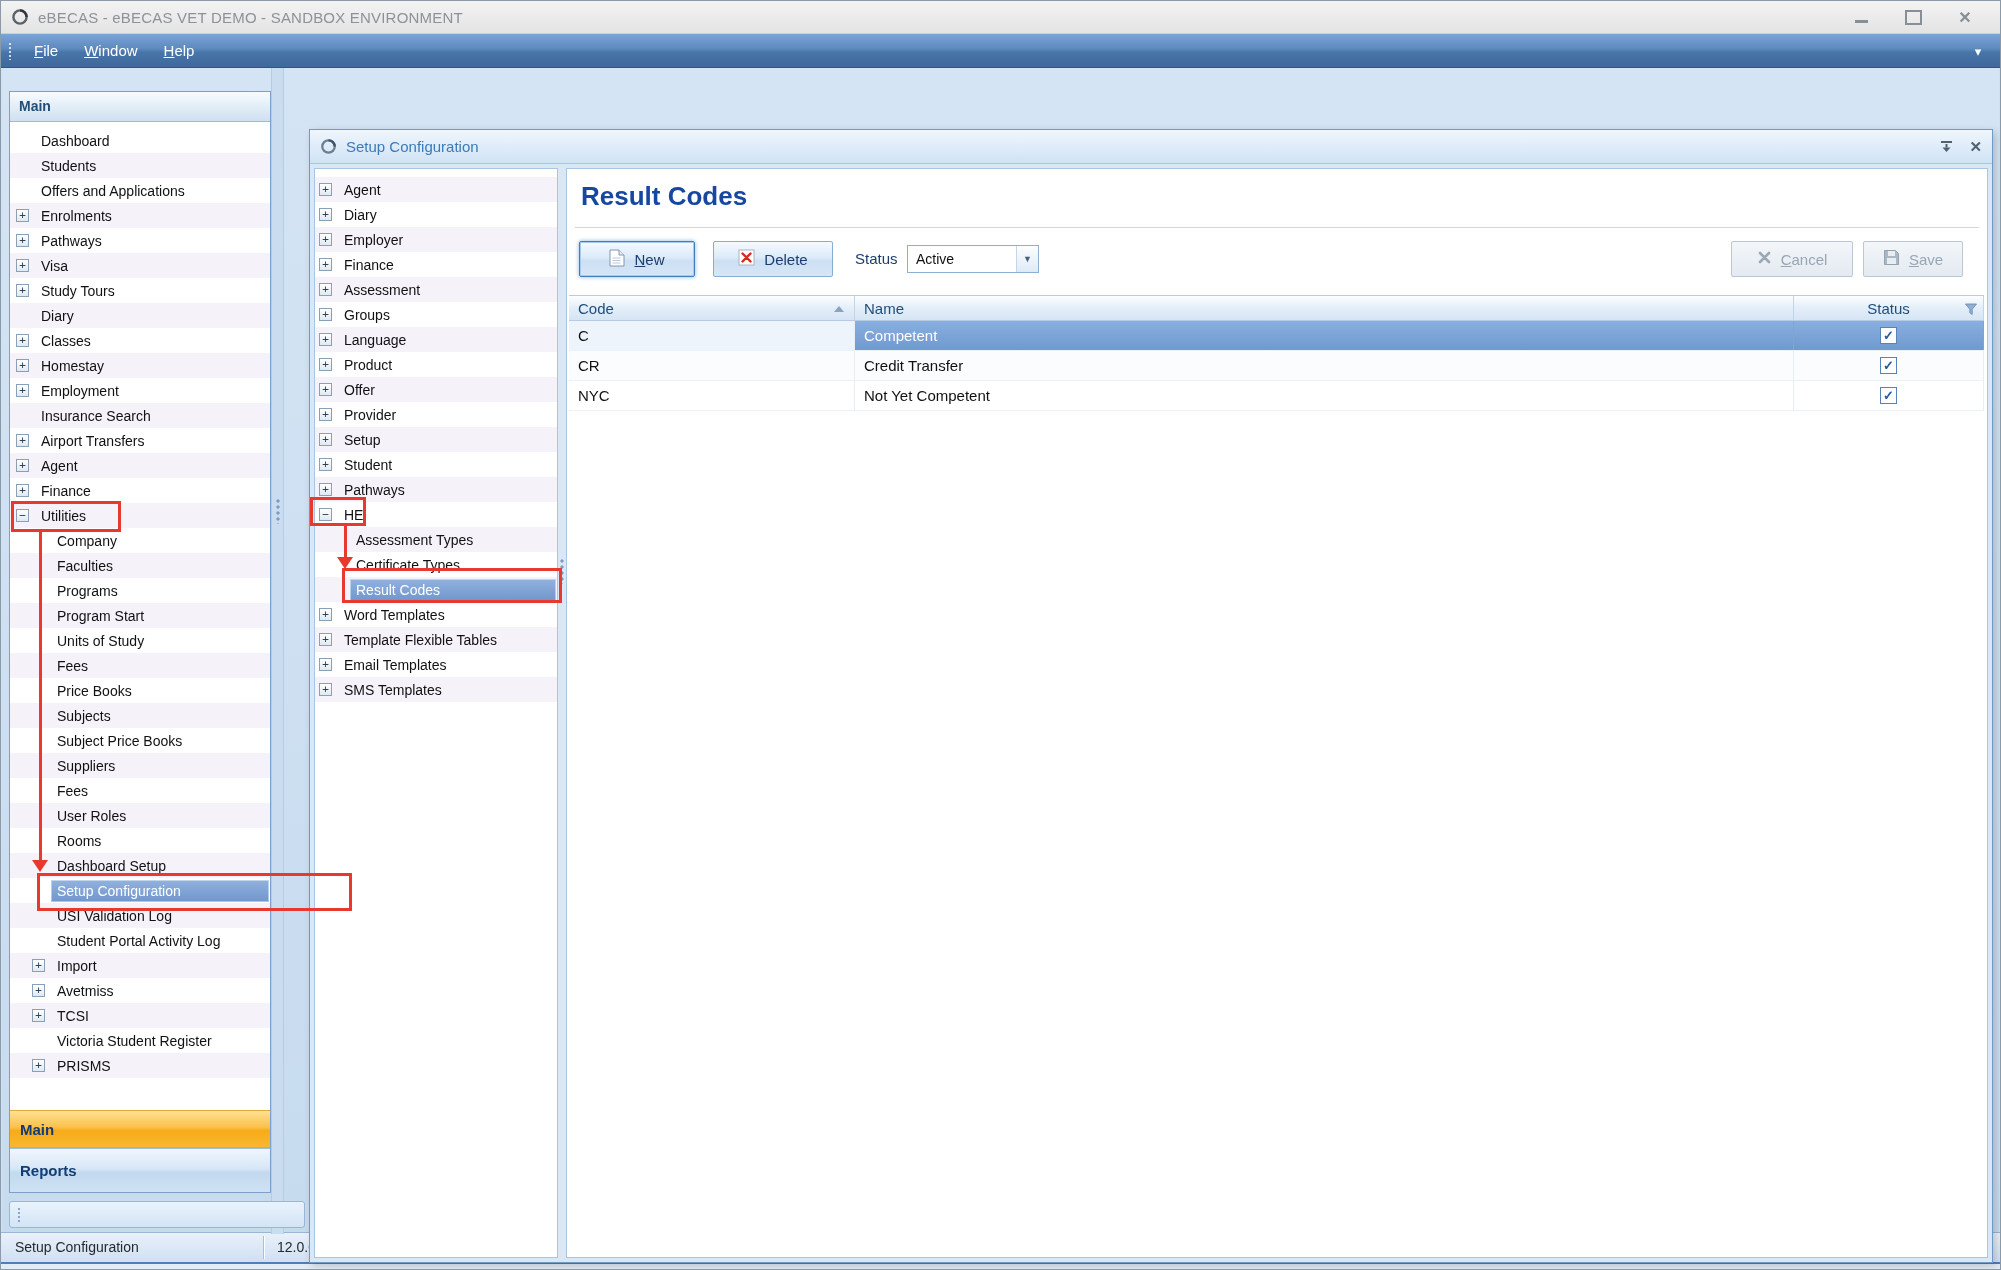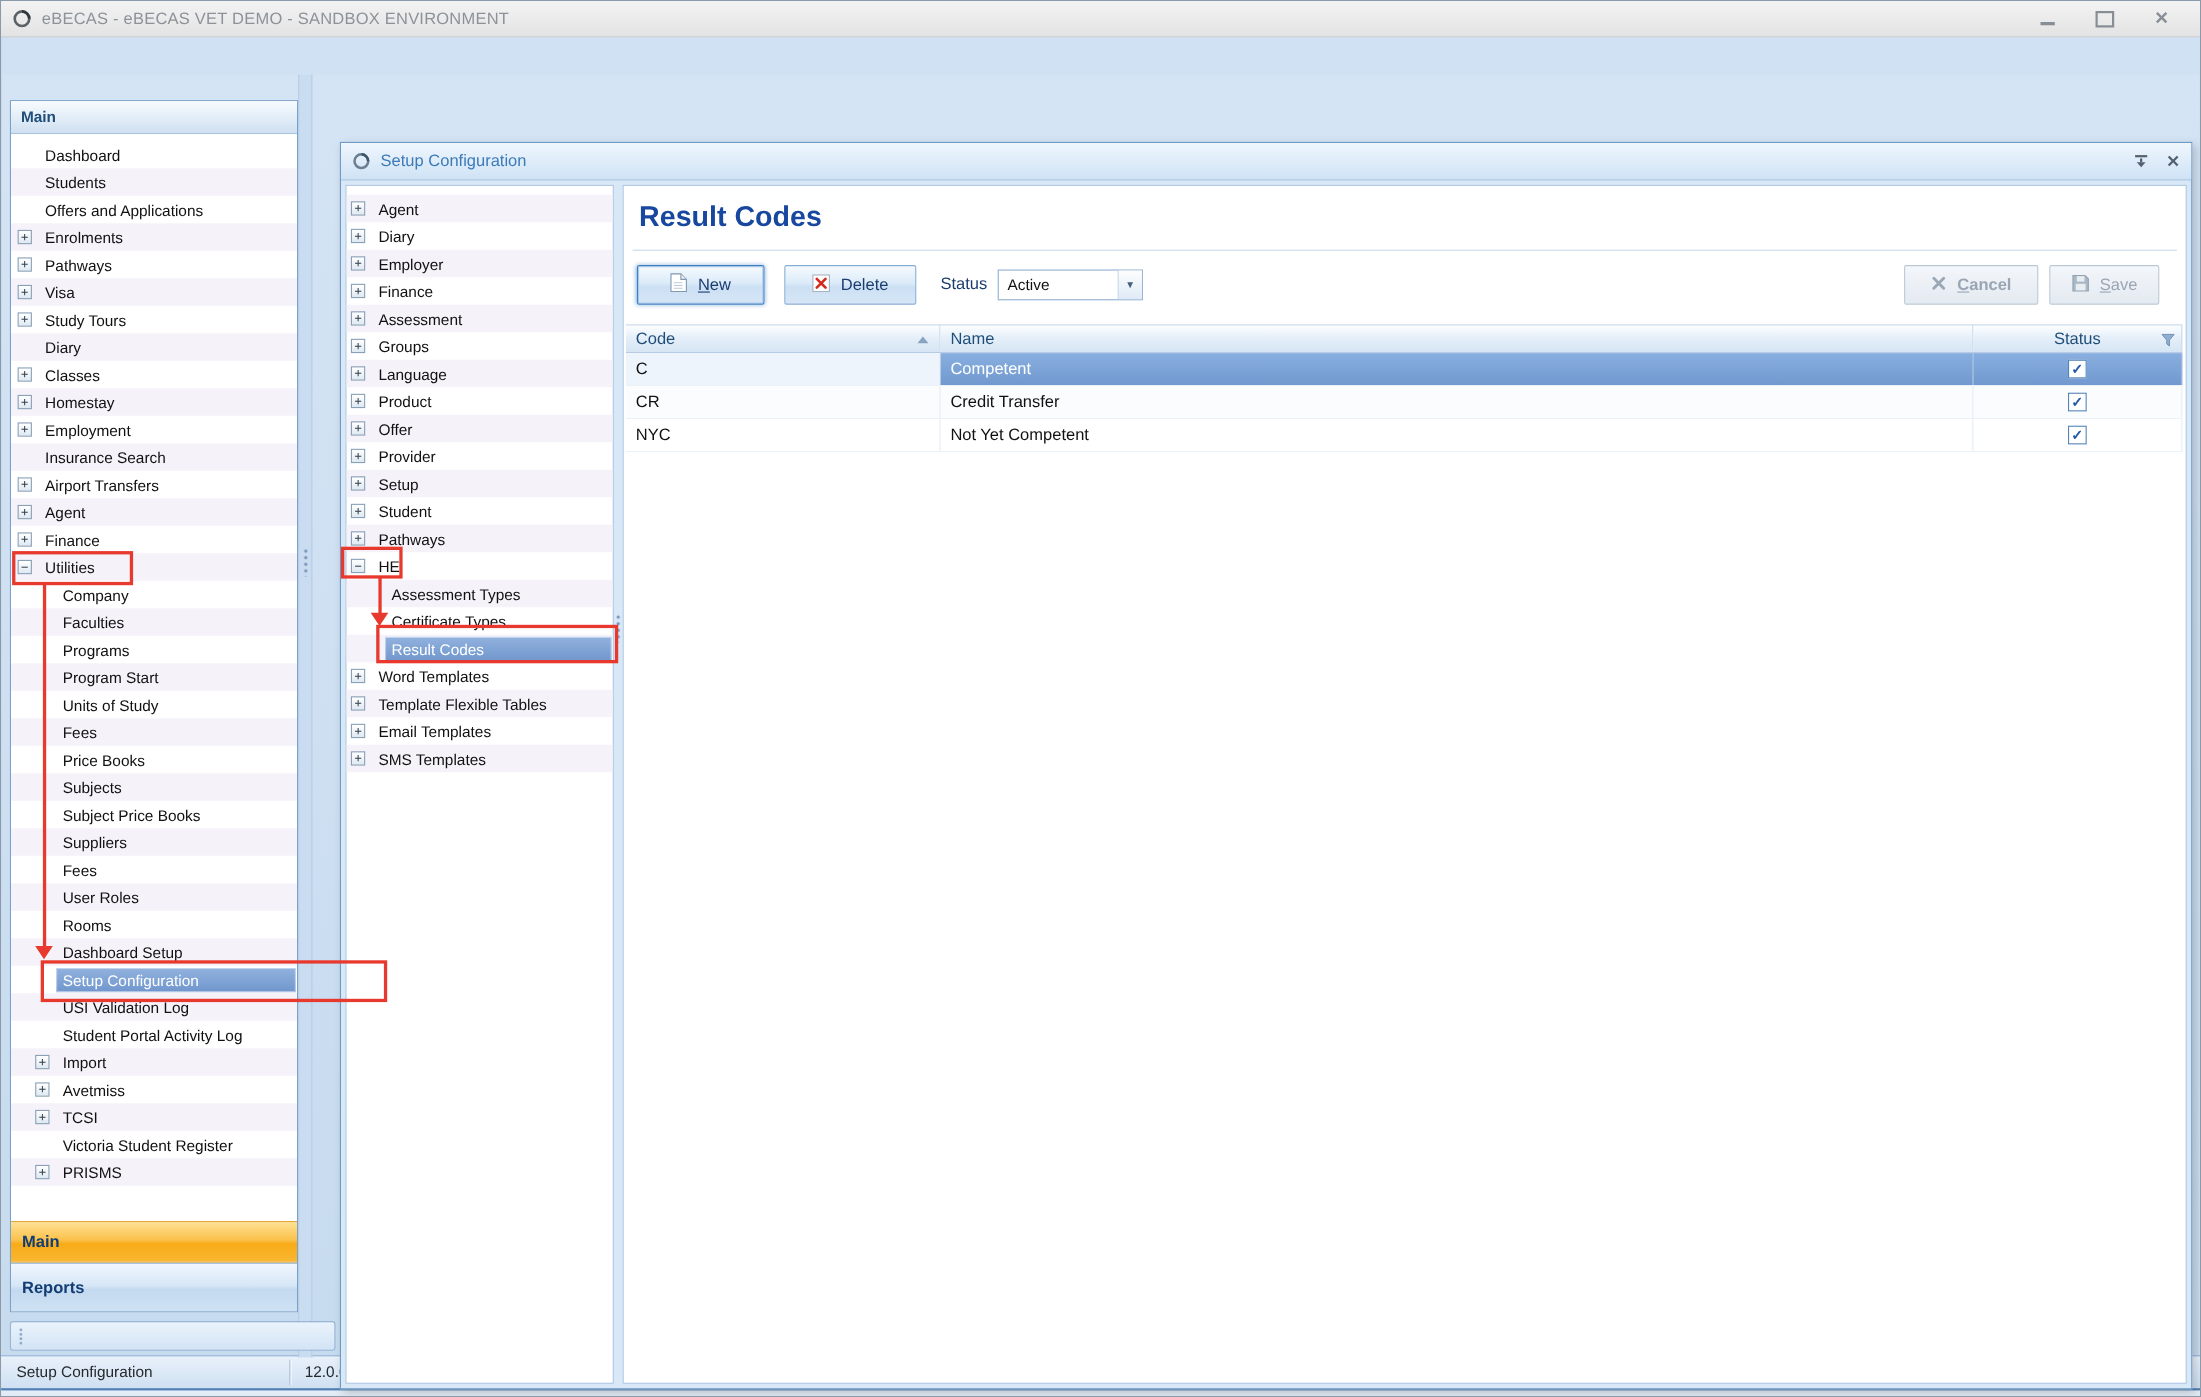--- a/index.html
+++ b/index.html
@@ -76,21 +76,21 @@
   #result-panel{position:absolute;left:256px;top:38px;right:4px;bottom:4px;background:#fff;border:1px solid #a9c5e1;}
 
   .panel-title{position:absolute;left:14px;top:12px;font-size:26px;font-weight:bold;color:#17479e;}
   .panel-rule{position:absolute;left:8px;right:8px;top:58px;height:1px;background:#c9d9eb;}
 
   .btn{position:absolute;display:flex;align-items:center;justify-content:center;gap:9px;font-size:15px;color:#1b3c6e;background:linear-gradient(#f5fafe 0%,#dcebf9 45%,#cce0f4 55%,#d6e6f6 100%);border:1px solid #86add4;border-radius:2px;}
   .btn.focused{border:1px solid #3f7fc1;box-shadow:inset 0 0 0 1px #a7cbec,0 0 4px rgba(90,150,210,.7);}
   .btn.disabled{background:linear-gradient(#f3f6fa,#e4eaf1);border-color:#bac7d4;color:#99a5b3;}
   #btn-new{left:12px;top:72px;width:116px;height:36px;}
   #btn-delete{left:146px;top:72px;width:120px;height:36px;}
-  #btn-cancel{left:1164px;top:72px;width:122px;height:36px;font-weight:bold;}
+  #btn-cancel{left:1164px;top:72px;width:122px;height:36px;}
   #btn-save{left:1296px;top:72px;width:100px;height:36px;}
   #status-label{position:absolute;left:288px;top:81px;font-size:15px;color:#1b3c6e;}
   #status-combo{position:absolute;left:340px;top:76px;width:132px;height:28px;background:#fff;border:1px solid #8fafd1;display:flex;align-items:center;gap:48px;}
   #status-combo .val{flex:1;padding:0 8px;font-size:14px;color:#111;}
   #status-combo .dd{width:22px;height:100%;border-left:1px solid #c4d6ea;background:linear-gradient(#fdfefe,#dfeaf6);display:flex;align-items:center;justify-content:center;}
   #status-combo .dd::after{content:"▼";font-size:9px;color:#44617e;}
 
   
   #grid{position:absolute;left:2px;top:126px;right:3px;}
   #grid-header{display:flex;height:26px;border-top:1px solid #b7cce4;border-bottom:1px solid #b7cce4;}
@@ -124,20 +124,29 @@
         </svg>
     </span>
     <span class="title">eBECAS - eBECAS VET DEMO - SANDBOX ENVIRONMENT</span>
     <div id="win-controls">
       <span class="wc min"></span>
       <span class="wc max"></span>
       <span class="wc close"></span>
     </div>
   </div>
 
+  <div id="menubar">
+    <span class="menu-grip"></span>
+    <div id="menu-items">
+        <div class="menu-item"><u>F</u>ile</div>
+        <div class="menu-item"><u>W</u>indow</div>
+        <div class="menu-item"><u>H</u>elp</div>
+      </div>
+    <span id="menu-overflow"></span>
+  </div>
 
   <div id="canvas"></div>
 
   <div id="sidebar">
     <div id="sidebar-header">Main</div>
     <div id="sidebar-tree" class="tree">
         <div class="tree-row">
           <span class="expander empty"></span>
           <span class="tree-label">Dashboard</span>
         </div>

